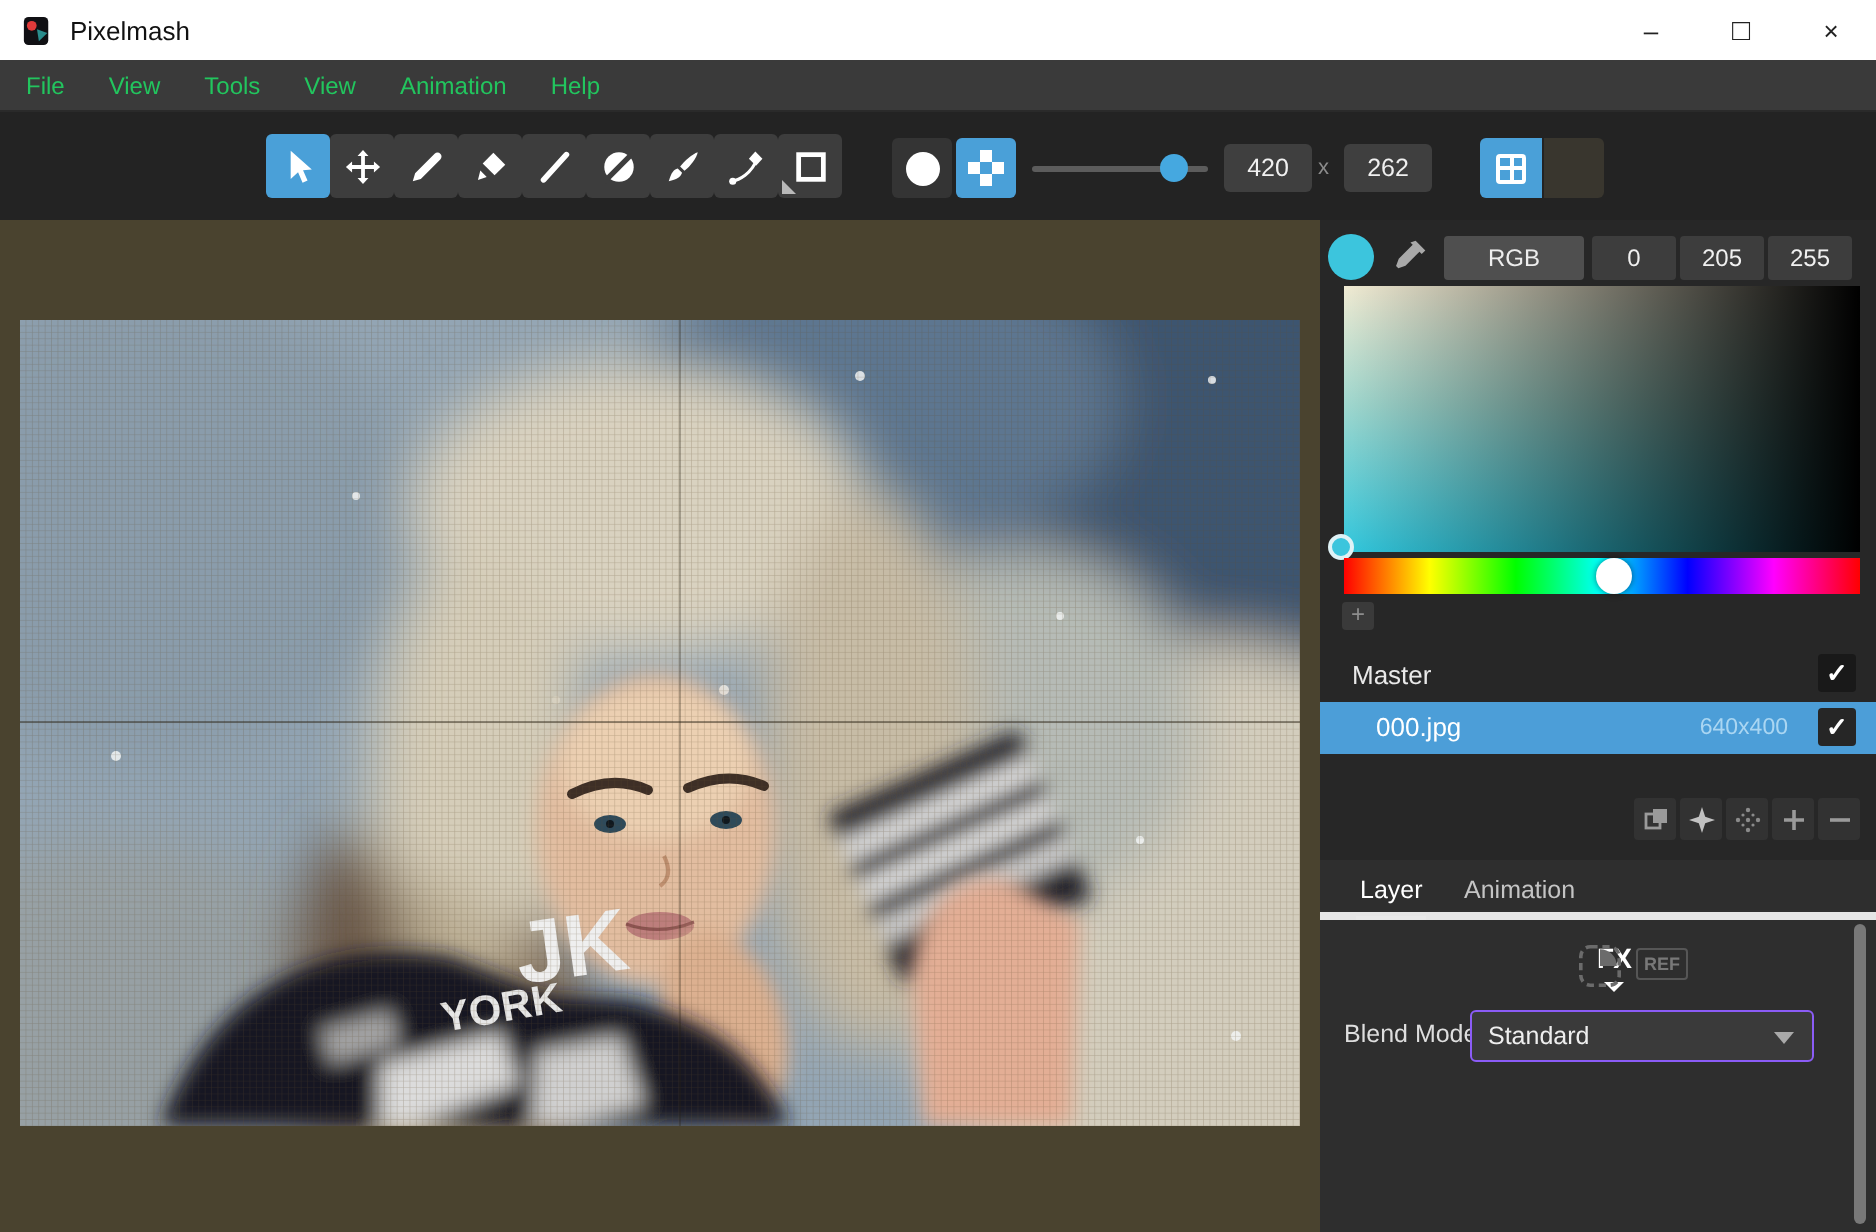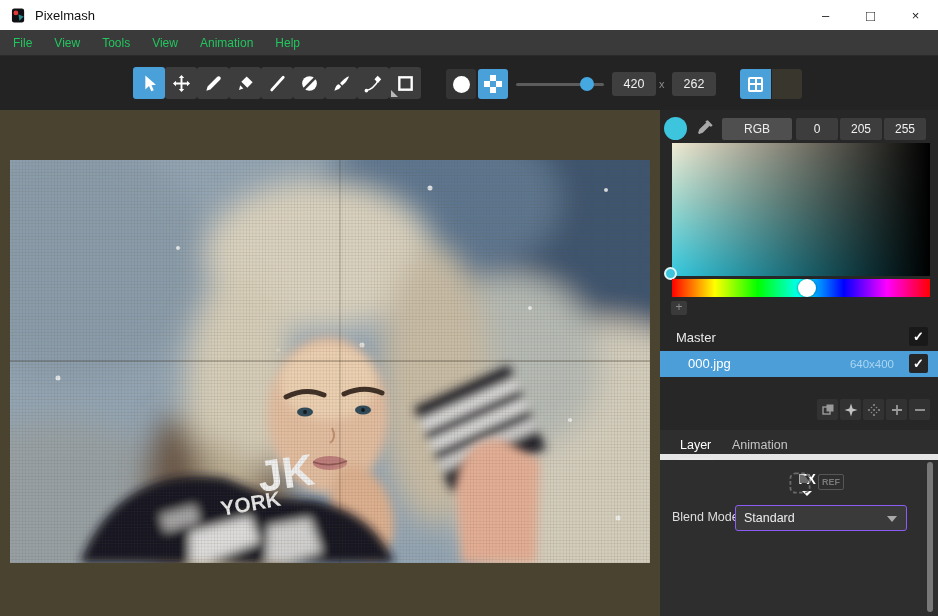--- a/index.html
+++ b/index.html
@@ -96,21 +96,21 @@
   .layer-row { position:absolute; left:0; top:241px; width:278px; height:26px; background:#4c9ed8; }
   .layer-name { position:absolute; left:28px; top:5px; color:#ffffff; font-size:13px; }
   .layer-size { position:absolute; right:44px; top:7px; color:#aad6f2; font-size:11.5px; }
   .layer-row .checkbox { top:3px; background:#262626; }
 
   .layer-btns { position:absolute; right:8px; top:289px; display:flex; }
   .lbtn { width:21px; height:21px; background:#323232; border-radius:2px; margin-left:2px;
     display:flex; align-items:center; justify-content:center; }
   .lbtn svg { width:14px; height:14px; display:block; }
 
-  .tabs { position:absolute; left:0; top:322px; width:278px; height:28px; border-bottom:6px solid #e5e5e5; }
+  .tabs { position:absolute; left:0; top:322px; width:278px; height:28px; border-bottom:4px solid #e5e5e5; }
   .tab { position:absolute; top:0; height:28px; font-size:12.5px; line-height:26px; }
   .tab-layer { left:18px; color:#ffffff; border-bottom:2px solid #e8e8e8; padding:0 2px; }
   .tab-anim { left:70px; color:#c4c4c4; padding:0 2px; }
 
   .fx-row { position:absolute; left:0; top:360px; width:278px; height:30px; }
   .fx-btn { position:absolute; left:98px; top:0; width:28px; height:26px; color:#fff; font-weight:bold;
     font-size:14px; text-align:center; line-height:18px; letter-spacing:-.5px;margin-left:35px; }
   .fx-btn::after { content:""; position:absolute; left:9px; bottom:0px; width:0; height:0;
     border-top:5px solid #fff; border-left:5px solid transparent; border-right:5px solid transparent; }
   .mask-btn { position:absolute; left:128px; top:1px; width:24px; height:24px; }

